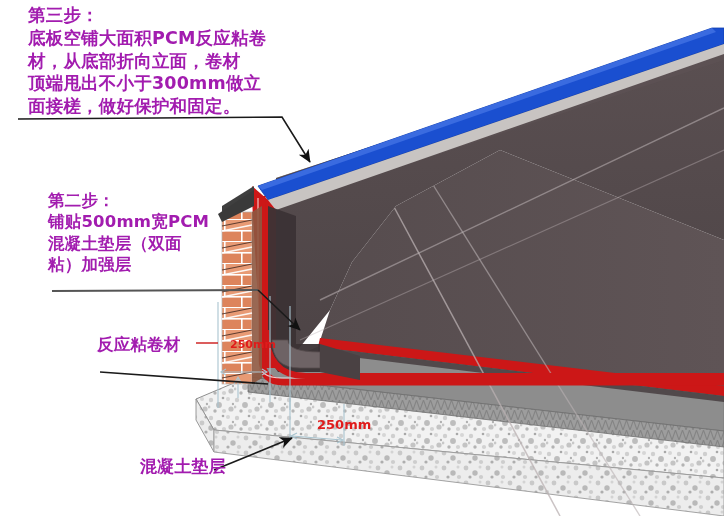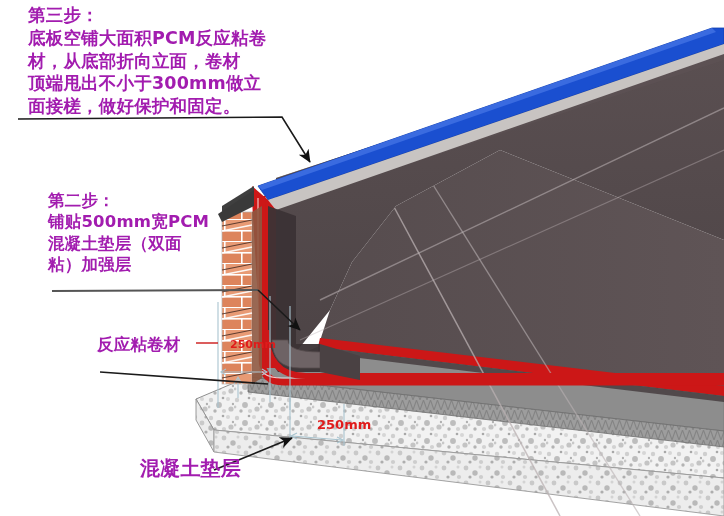--- a/index.html
+++ b/index.html
@@ -18,21 +18,21 @@
     font-weight:bold;
     color:#a21caf;
     white-space:pre;
     line-height:1.30;
     letter-spacing:0.2px;
   }
   .t-step3{left:28px;top:4px;font-size:17.5px;}
   .t-step2{left:48px;top:190px;font-size:16.5px;}
   .t-step1{left:2px;top:362px;font-size:16.5px;}
   .t-brick{left:97px;top:334px;font-size:16.5px;}
-  .t-conc{left:140px;top:455px;font-size:20px;}
+  .t-conc{left:140px;top:455px;font-size:17px;}
 
   .dim{
     position:absolute;
     color:#e01b1b;
     font-weight:bold;
     font-size:12.5px;
     white-space:pre;
     letter-spacing:0px;
     margin-left:26px;
   }

